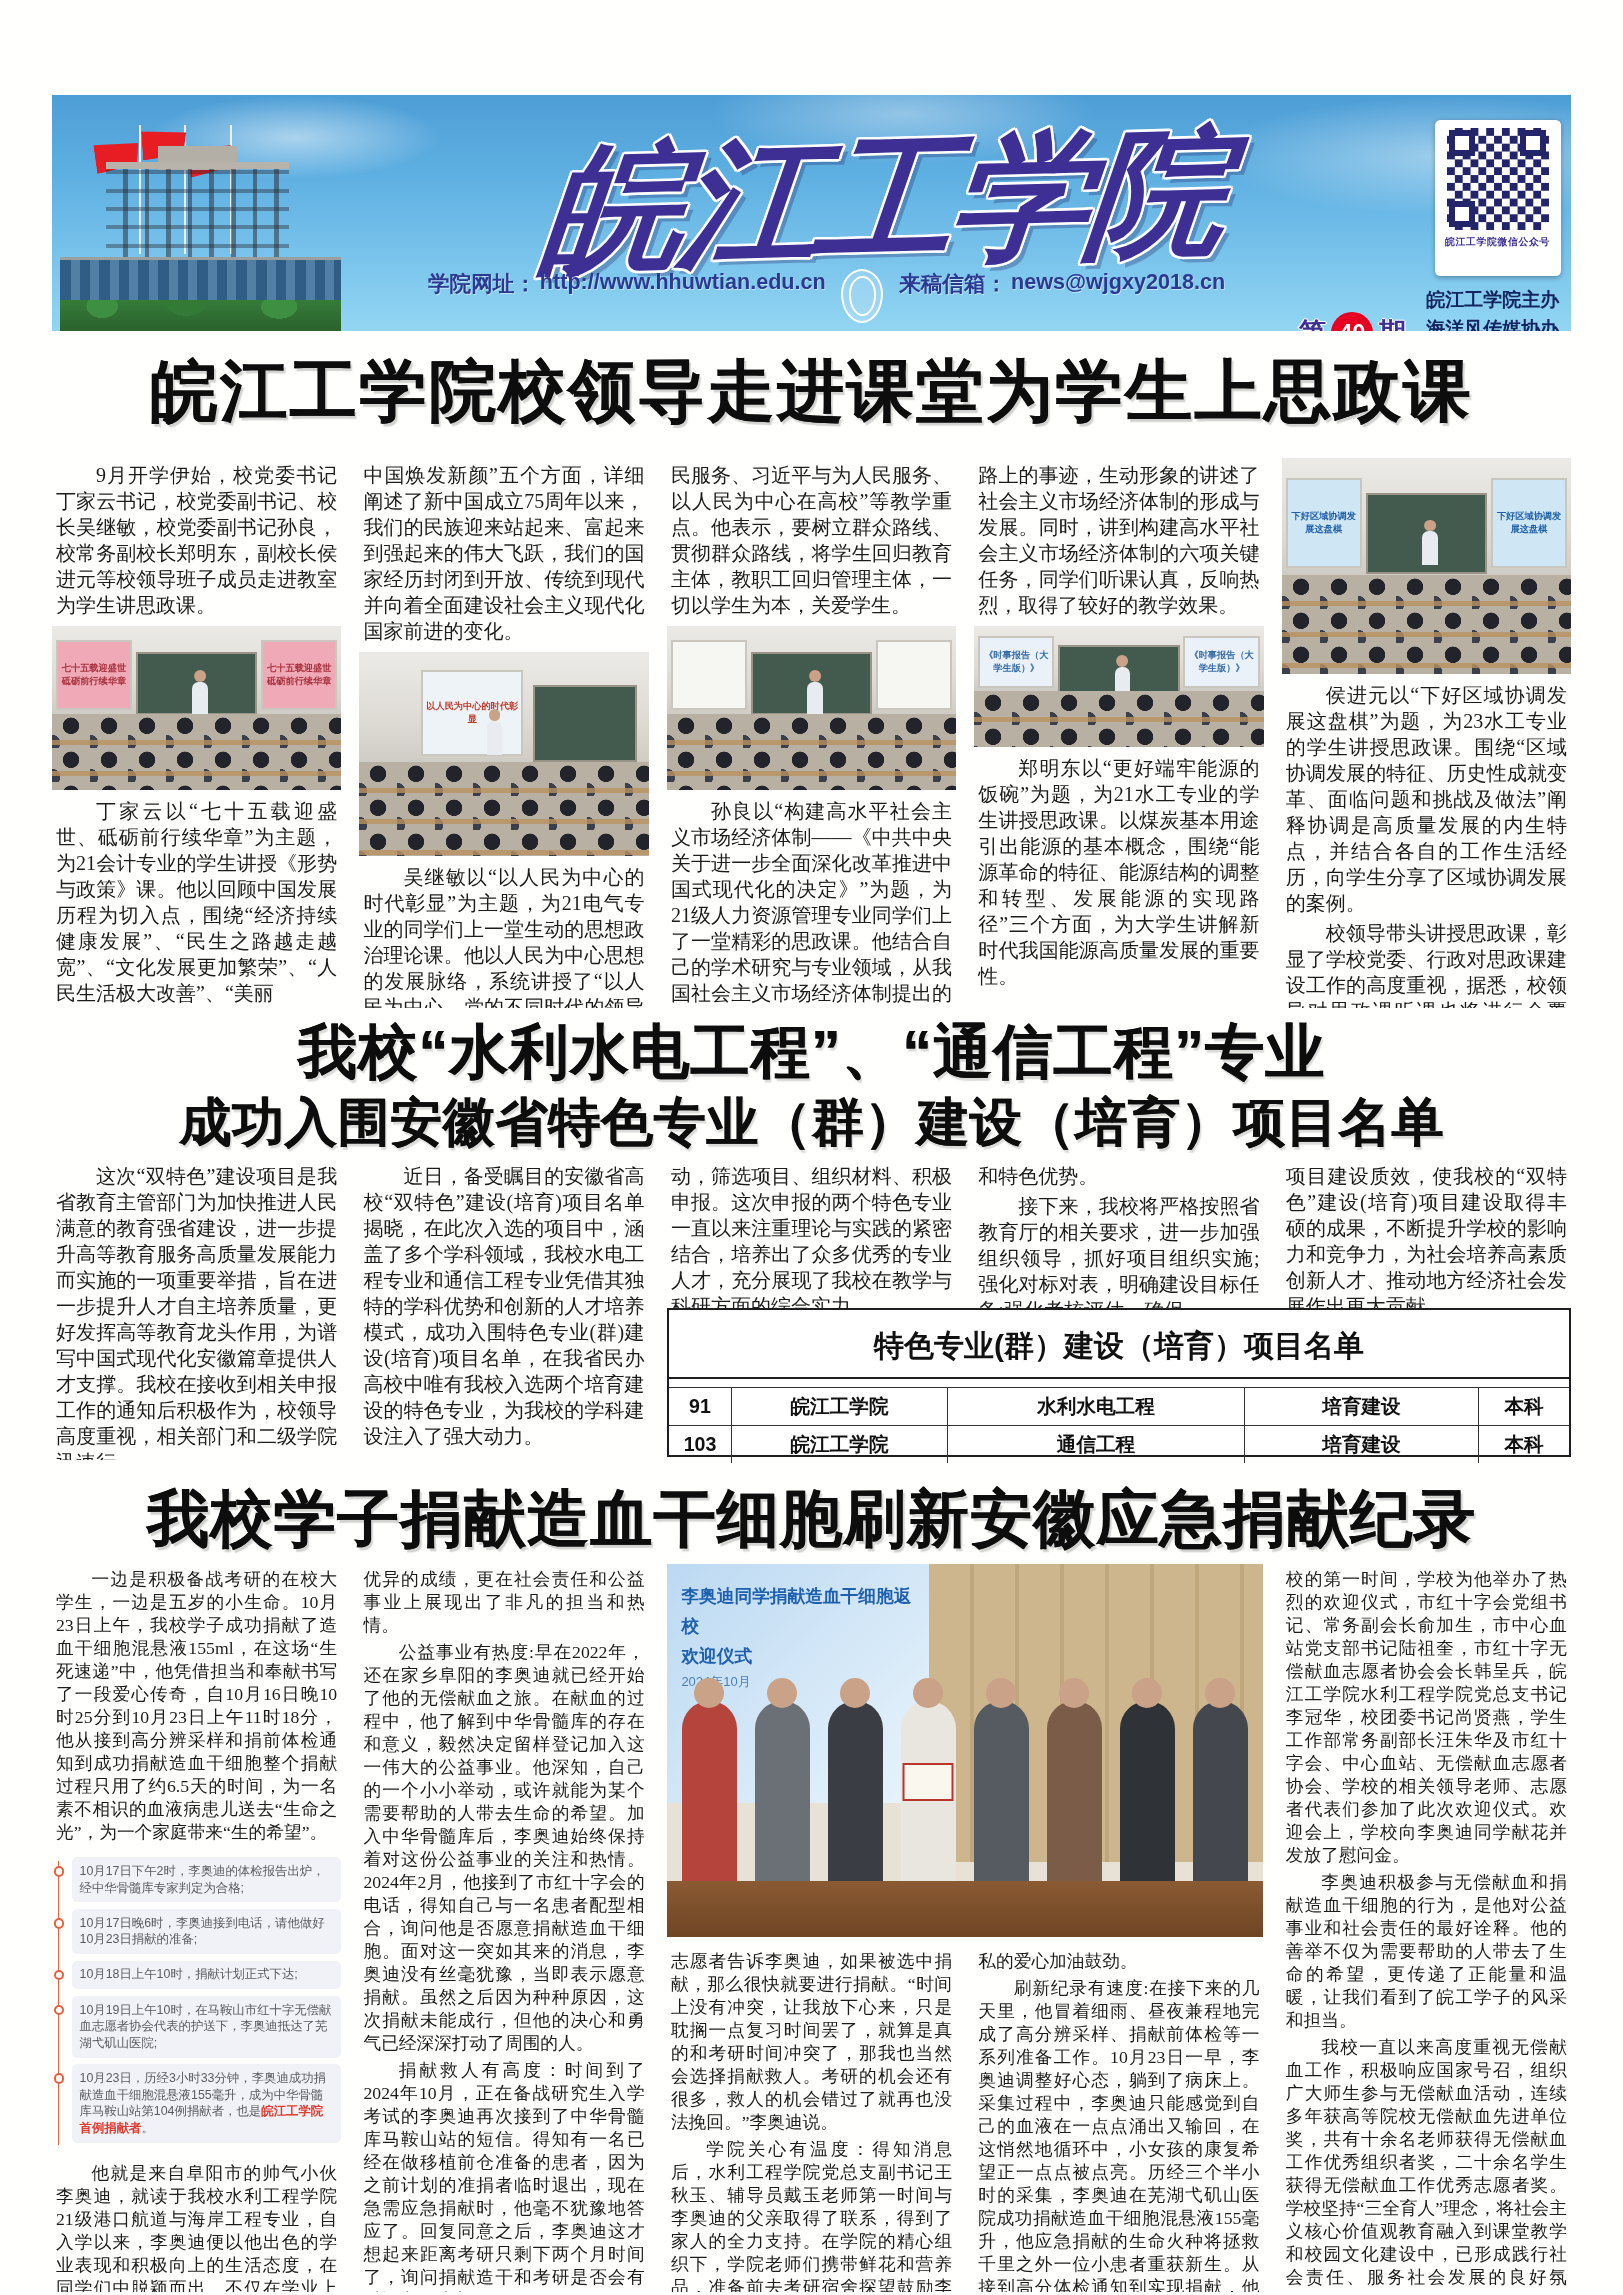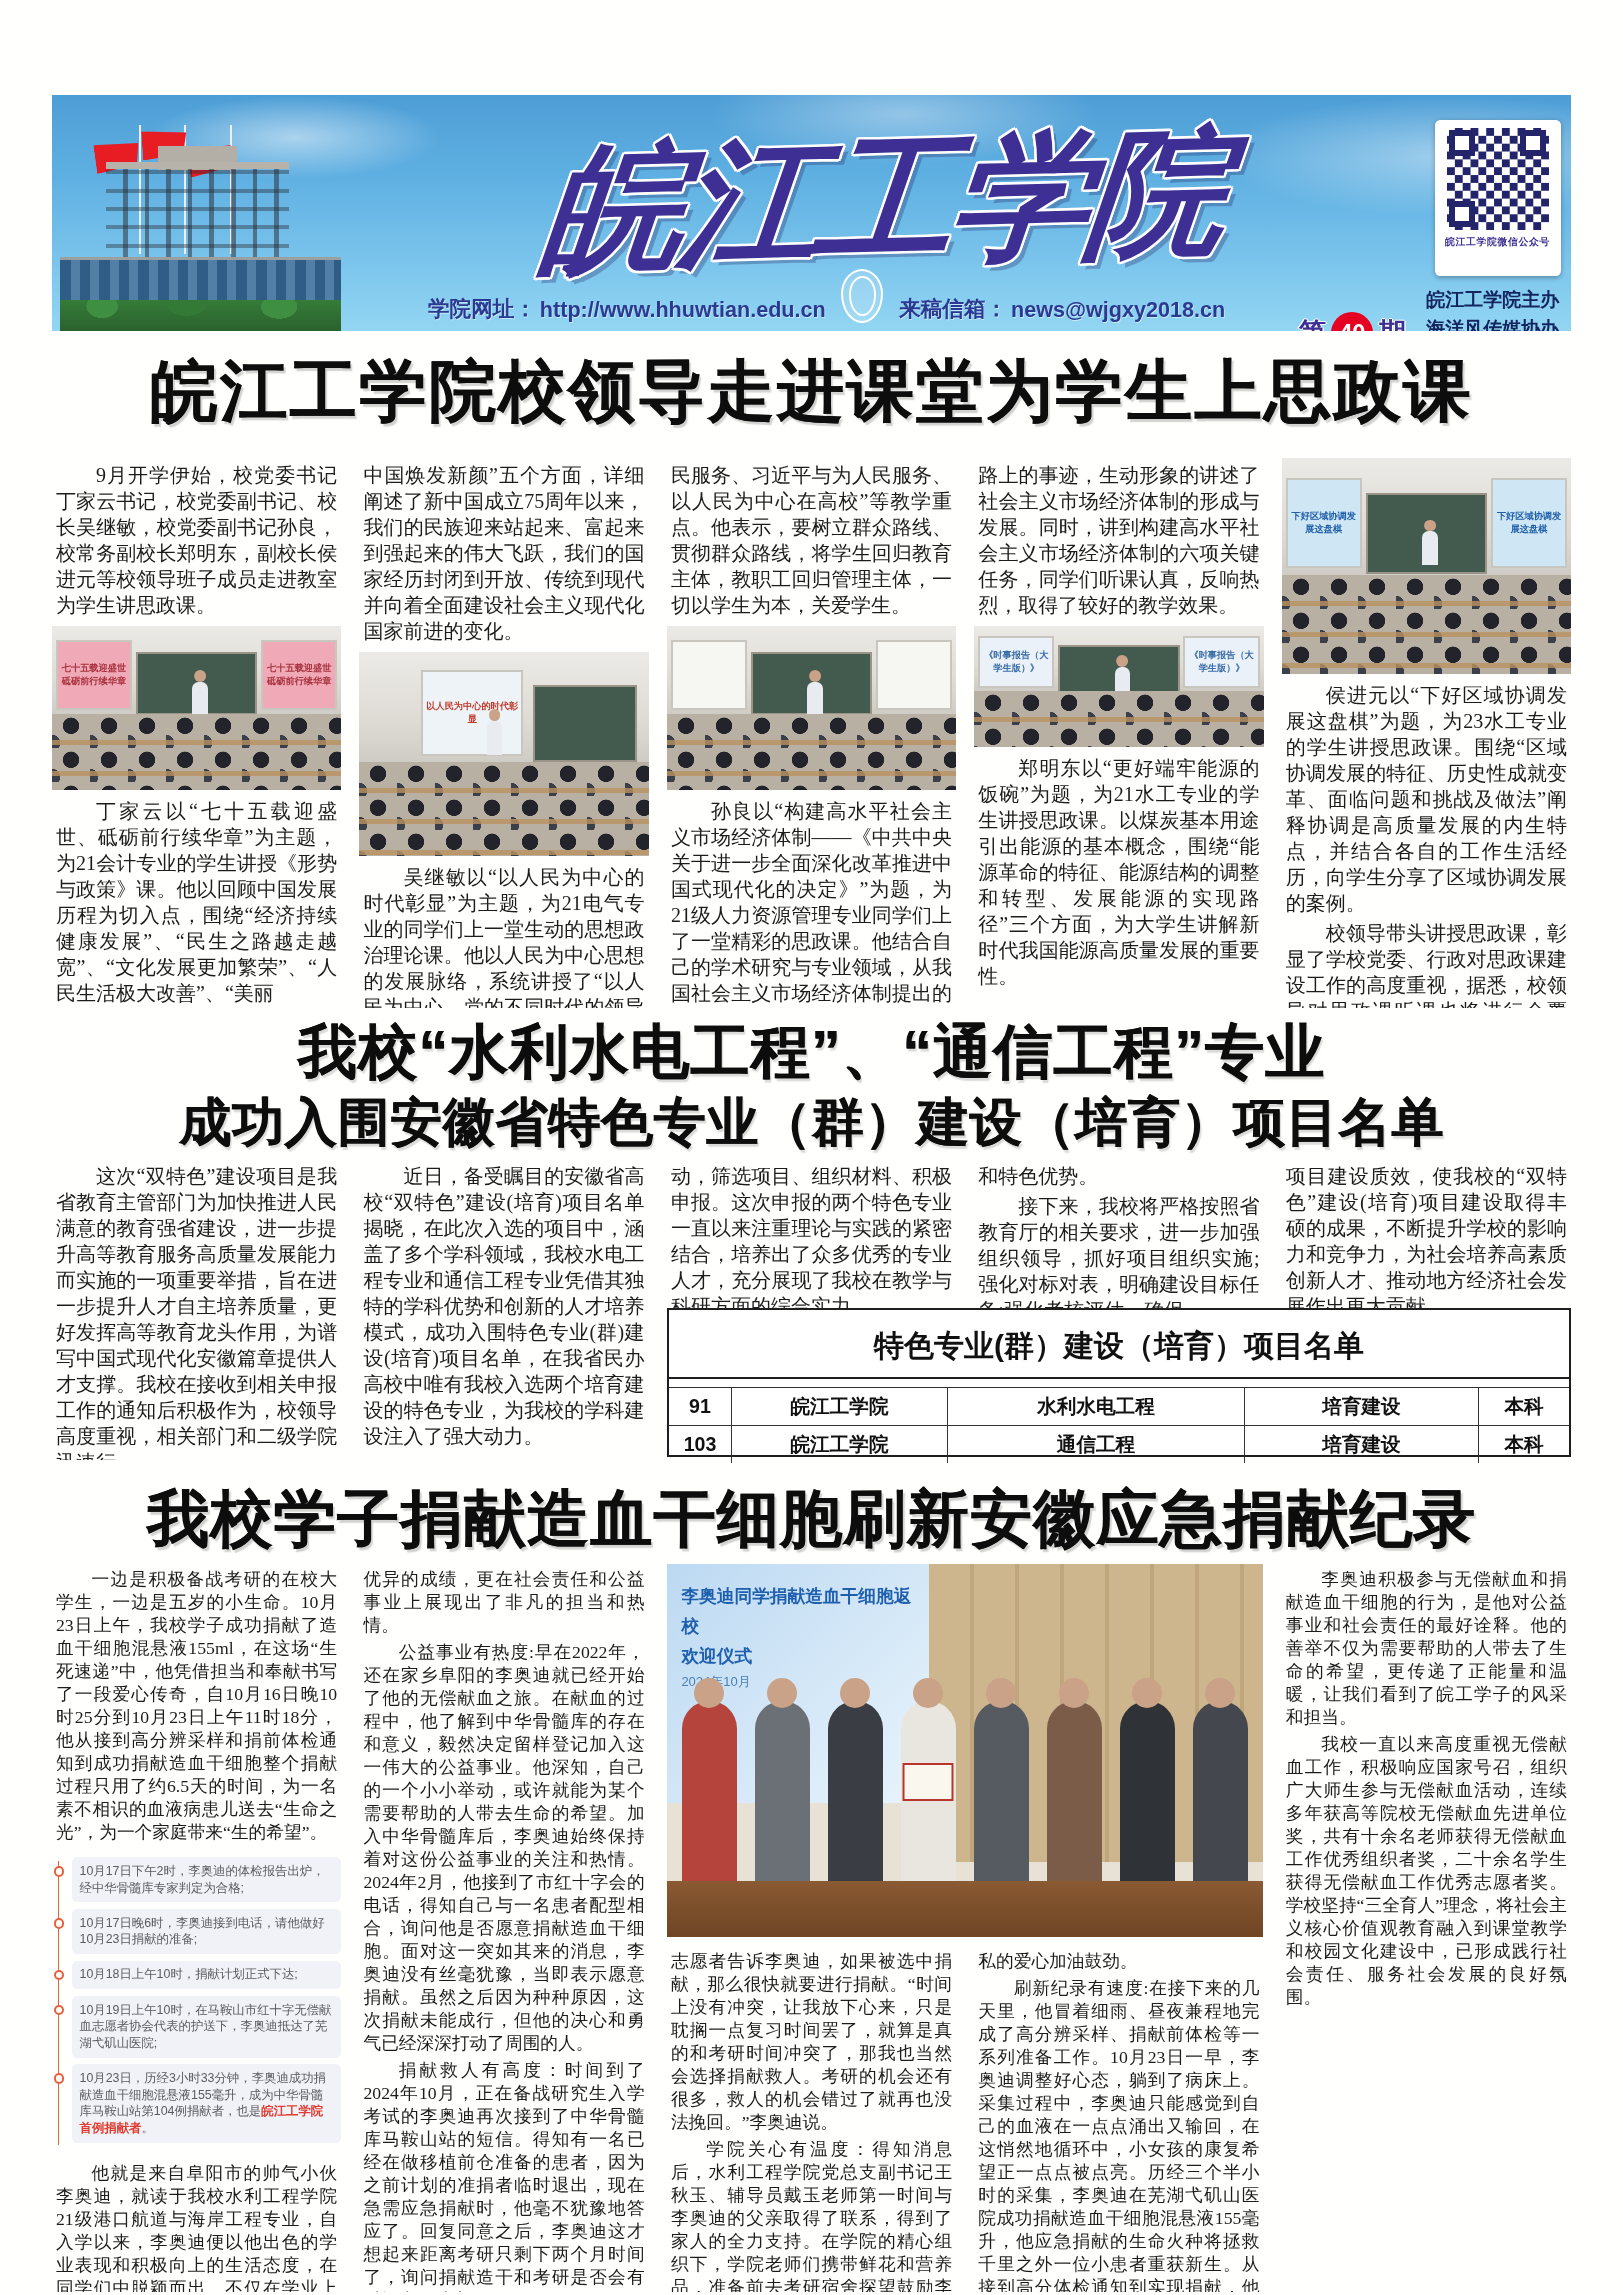--- a/index.html
+++ b/index.html
@@ -47,21 +47,21 @@
   .qr::before{content:'';position:absolute;left:2.6px;top:2.6px;width:26px;height:26px;background:#fff;
     border:6.5px solid #23246a;box-sizing:border-box;}
   .qr::after{content:'';position:absolute;right:2.6px;top:2.6px;width:26px;height:26px;background:#fff;
     border:6.5px solid #23246a;box-sizing:border-box;}
   .qr .finder{position:absolute;left:2.6px;bottom:2.6px;width:26px;height:26px;background:#fff;
     border:6.5px solid #23246a;box-sizing:border-box;}
   .qr-caption{margin-top:6.5px;font-size:9.8px;color:#3d2f93;font-weight:700;letter-spacing:0.7px;
     font-family:"Liberation Sans","DejaVu Sans",sans-serif;}
   .mast-pub{position:absolute;right:11.8px;top:190px;font-family:"Liberation Sans","DejaVu Sans",sans-serif;
     font-size:19px;font-weight:700;color:#14245f;line-height:1.55;}
-  .mast-info{position:absolute;left:376px;bottom:7.9px;display:flex;align-items:flex-end;gap:15.7px;
+  .mast-info{position:absolute;left:376px;bottom:7.9px;display:flex;align-items:flex-start;gap:15.7px;
     font-family:"Liberation Sans","DejaVu Sans",sans-serif;font-weight:700;font-size:21.6px;color:#2b3990;
     text-shadow:0.7px 0.7px 0 rgba(255,255,255,.5);}
   .sep-emblem{width:38px;height:50px;border:2.6px solid #fff;background:rgba(255,255,255,.18);
     border-radius:50%/46% 46% 54% 54%;position:relative;}
   .sep-emblem::before{content:'';position:absolute;inset:5.2px;border:2px solid #fff;border-radius:50%/46% 46% 54% 54%;}
 
   
   .headline{position:absolute;left:0;right:0;text-align:center;color:#0d0d0d;
     font-family:"Liberation Sans","DejaVu Sans",sans-serif;font-weight:900;}
   .h1{top:346px;font-size:67px;letter-spacing:2.6px;text-shadow:0.7px 0 0 currentColor,2.6px 3.3px 1.3px rgba(0,0,0,.18);}
@@ -325,20 +325,21 @@
       </div>
 
       <div class="col">
         <div class="spacer"></div>
         <p>私的爱心加油鼓劲。</p>
         <p class="ind">刷新纪录有速度:在接下来的几天里，他冒着细雨、昼夜兼程地完成了高分辨采样、捐献前体检等一系列准备工作。10月23日一早，李奥迪调整好心态，躺到了病床上。采集过程中，李奥迪只能感觉到自己的血液在一点点涌出又输回，在这悄然地循环中，小女孩的康复希望正一点点被点亮。历经三个半小时的采集，李奥迪在芜湖弋矶山医院成功捐献造血干细胞混悬液155毫升，他应急捐献的生命火种将拯救千里之外一位小患者重获新生。从接到高分体检通知到实现捐献，他仅仅用时6.5天，刷新了安徽应急捐献响应的天数纪录。</p>
 
       </div>
 
       <div class="col">
+        <p>校的第一时间，学校为他举办了热烈的欢迎仪式，市红十字会党组书记、常务副会长俞加生，市中心血站党支部书记陆祖奎，市红十字无偿献血志愿者协会会长韩呈兵，皖江工学院水利工程学院党总支书记李冠华，校团委书记尚贤燕，学生工作部常务副部长汪朱华及市红十字会、中心血站、无偿献血志愿者协会、学校的相关领导老师、志愿者代表们参加了此次欢迎仪式。欢迎会上，学校向李奥迪同学献花并发放了慰问金。</p>
         <p class="ind">李奥迪积极参与无偿献血和捐献造血干细胞的行为，是他对公益事业和社会责任的最好诠释。他的善举不仅为需要帮助的人带去了生命的希望，更传递了正能量和温暖，让我们看到了皖工学子的风采和担当。</p>
         <p class="ind">我校一直以来高度重视无偿献血工作，积极响应国家号召，组织广大师生参与无偿献血活动，连续多年获高等院校无偿献血先进单位奖，共有十余名老师获得无偿献血工作优秀组织者奖，二十余名学生获得无偿献血工作优秀志愿者奖。学校坚持“三全育人”理念，将社会主义核心价值观教育融入到课堂教学和校园文化建设中，已形成践行社会责任、服务社会发展的良好氛围。</p>
       </div>
     </div>
 
     <div class="bigphoto">
       <div class="bp-screen">
         <div>李奥迪同学捐献造血干细胞返校</div>
         <div>欢迎仪式</div>
         <div class="small">2024年10月</div>

